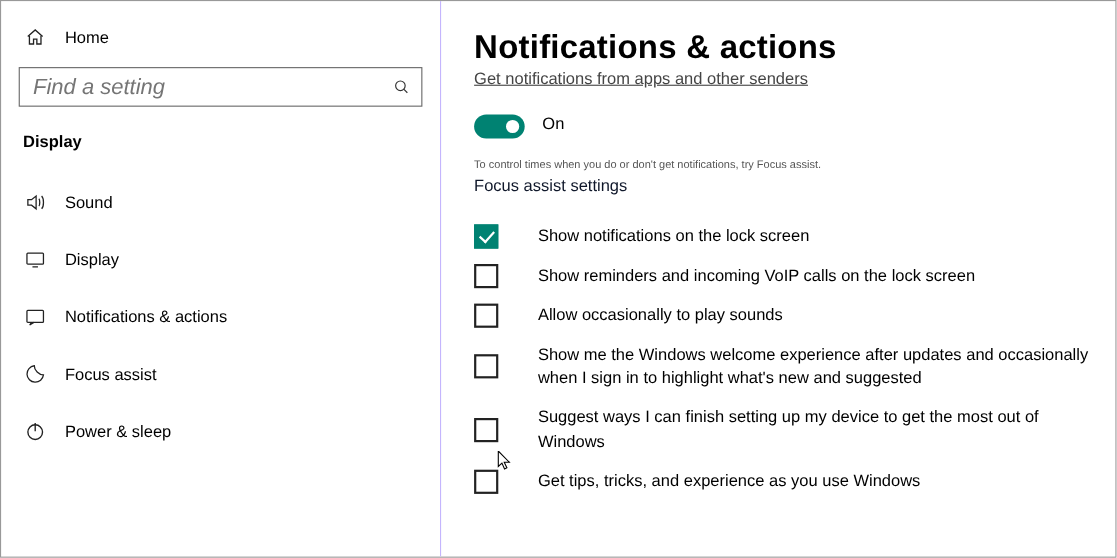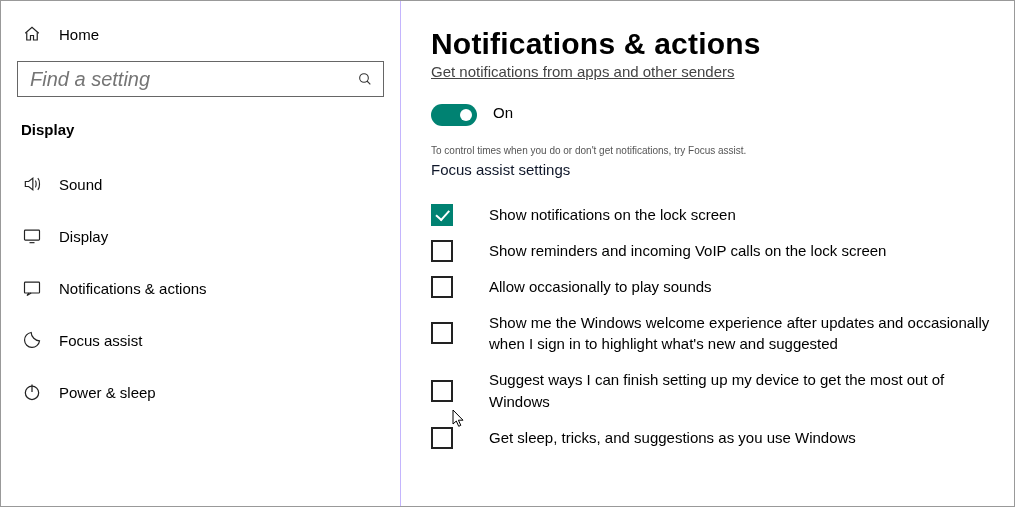--- a/index.html
+++ b/index.html
@@ -242,21 +242,21 @@
     <div class="check-row">
       <span class="checkbox"></span>
       <span class="check-label">Show me the Windows welcome experience after updates and occasionally when I sign in to highlight what's new and suggested</span>
     </div>
     <div class="check-row">
       <span class="checkbox"></span>
       <span class="check-label">Suggest ways I can finish setting up my device to get the most out of Windows</span>
     </div>
     <div class="check-row">
       <span class="checkbox"></span>
-      <span class="check-label">Get sleep, tricks, and suggestions as you use Windows</span>
+      <span class="check-label">Get tips, tricks, and experience as you use Windows</span>
     </div>
   </main>
 </div>
 
 <span class="cursor-img">
   <svg width="16" height="18" viewBox="0 0 12 18">
       <path d="M0 0v14l3.3-3 2.4 5.3 2.1-1-2.4-5.1H10z" fill="#fff" stroke="#000" stroke-width="1"></path>
     </svg>
 </span>
 

